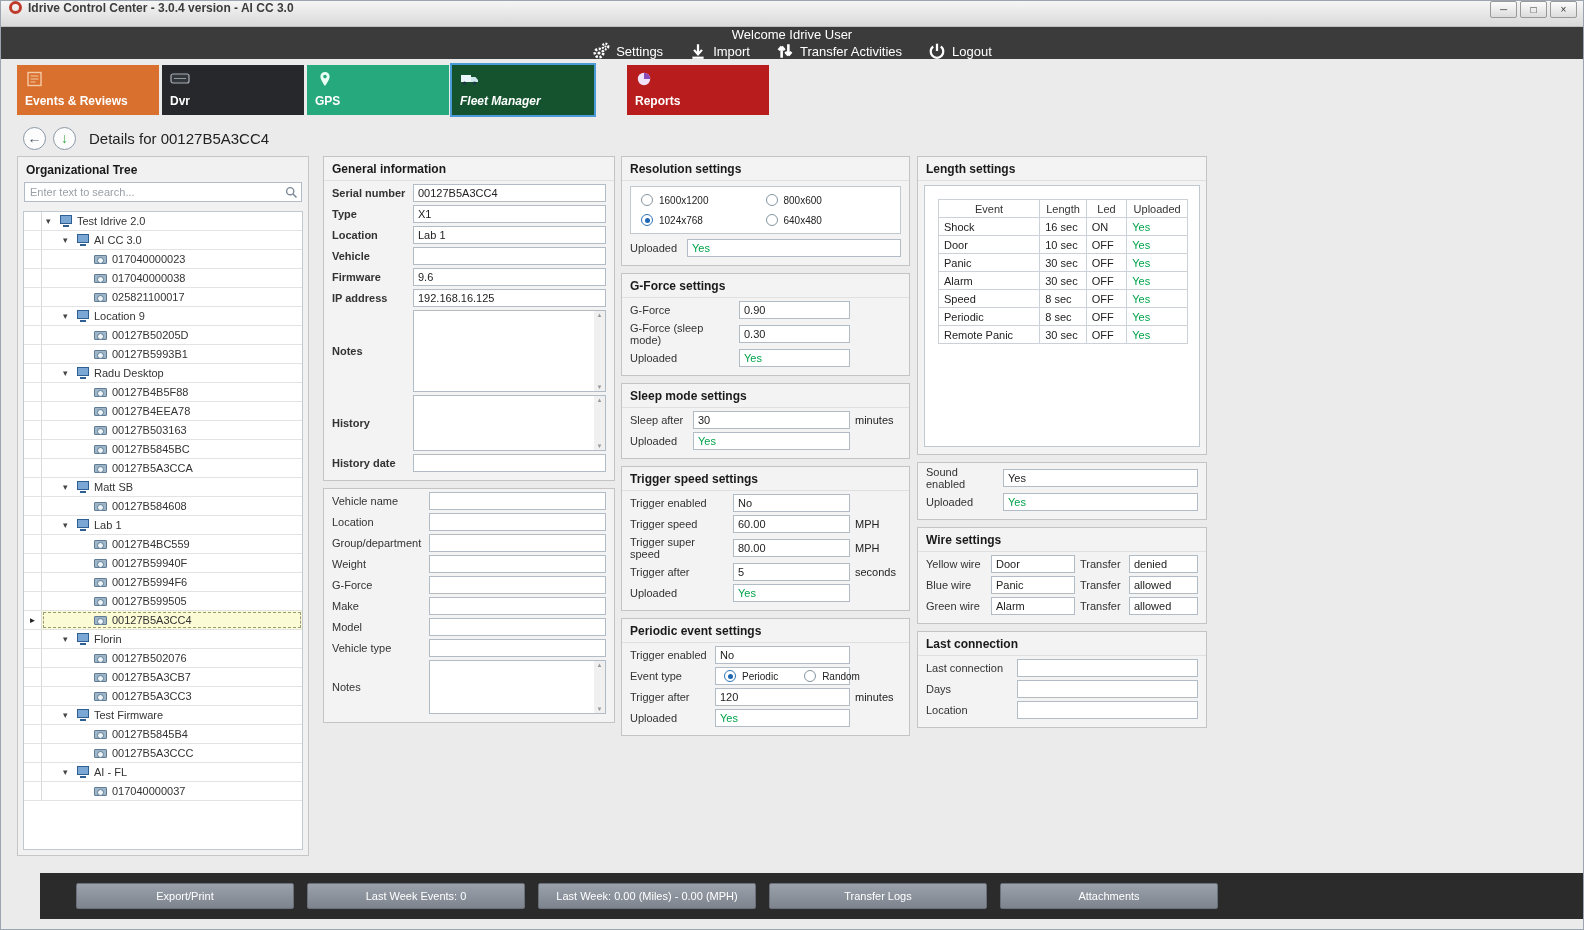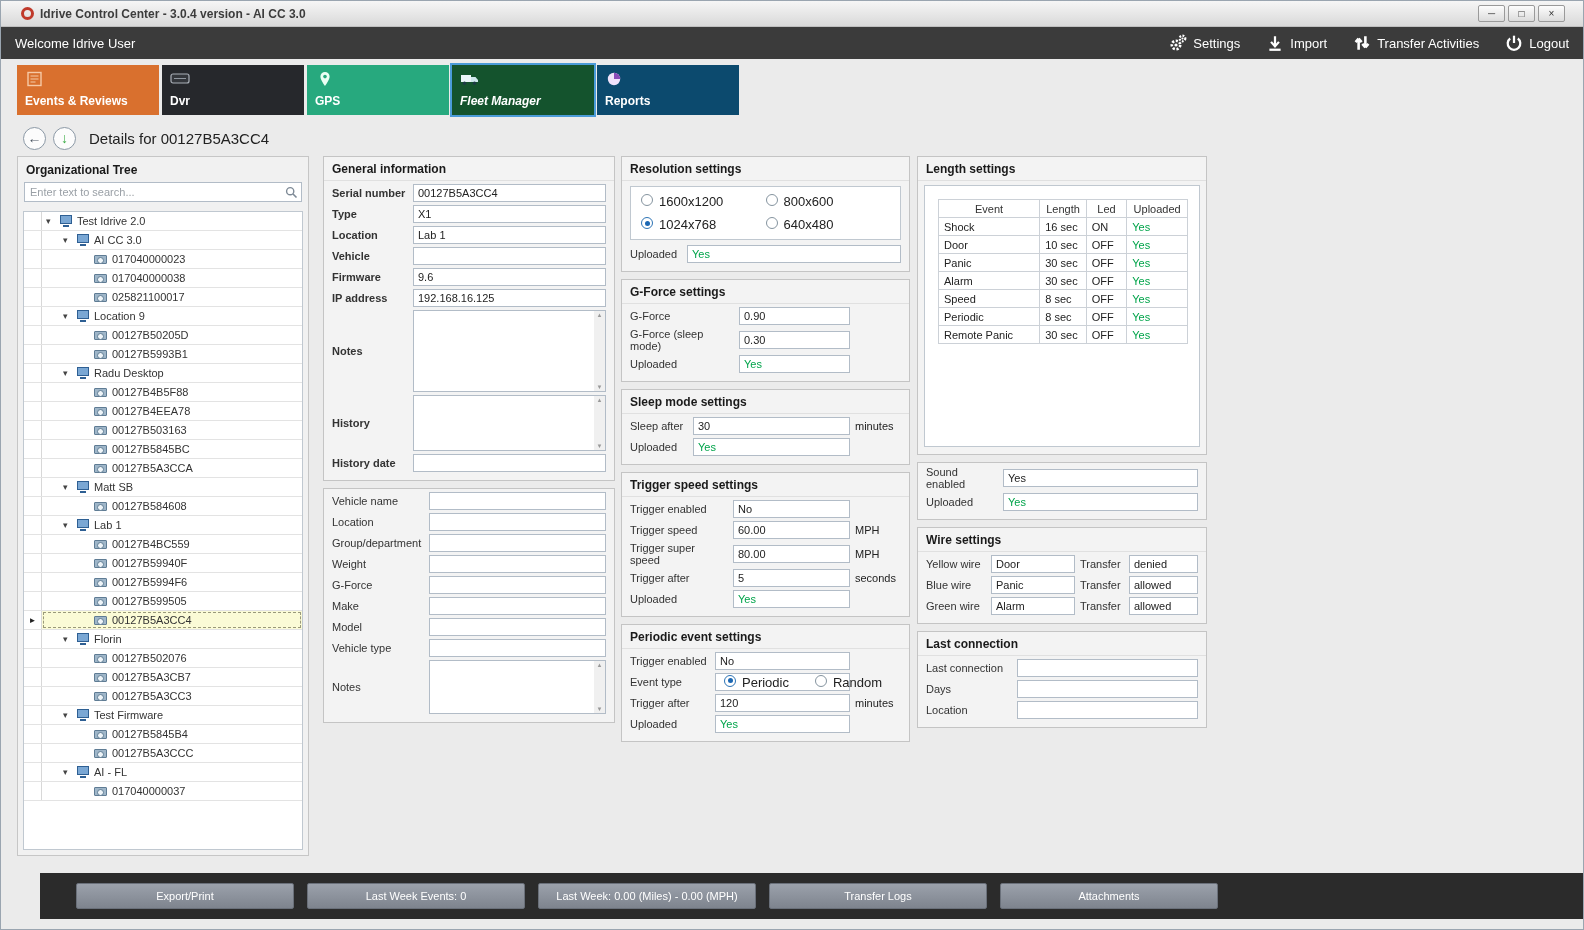--- a/index.html
+++ b/index.html
@@ -3,45 +3,45 @@
 <meta charset="utf-8">
 <style>
   * { box-sizing: border-box; }
   html,body { margin:0; padding:0; width:1584px; height:930px; overflow:hidden;
     font-family:"Liberation Sans", sans-serif; }
   .window { position:relative; width:1584px; height:930px; background:#ebebeb;
     border:1px solid #9aa5b0; overflow:hidden; }
 
   
   .titlebar { height:26px; background:linear-gradient(#f6f6f6,#d9d9d9);
-    border-bottom:1px solid #bfbfbf; display:flex; align-items:center; padding:0 18px; }
+    border-bottom:1px solid #bfbfbf; display:flex; align-items:flex-start; padding:0 6px; }
   .logo { width:13px; height:13px; border-radius:50%; border:3px solid #c03a2b;
     margin:0 6px 0 2px; flex-shrink:0; }
   .wtitle { font-size:12px; font-weight:bold; color:#3c3c3c; flex:1;
     white-space:nowrap; overflow:hidden; }
   .winbtns { display:flex; gap:3px; }
   .wbtn { width:27px; height:17px; border:1px solid #9a9a9a; border-radius:2px;
     background:linear-gradient(#fdfdfd,#dcdcdc); font-size:10px; line-height:15px;
     text-align:center; color:#333; cursor:default; }
 
   
   .welcomebar { height:32px; background:#3b3b3b; display:flex; align-items:center;
-    padding:0 14px; color:#fff; }
+    padding:0 14px; color:#fff;flex-direction:column; }
   .welcome { font-size:13px; flex:1; }
   .actions { display:flex; gap:26px; align-items:center; }
   .action { display:flex; align-items:center; gap:6px; font-size:13px; cursor:default; }
   .aicon { width:18px; height:18px; display:inline-flex; }
   .aicon svg { width:18px; height:18px; }
 
   
   .tabsrow { display:flex; gap:3px; padding:6px 0 6px 16px; background:#ebebeb; }
   .tile { width:142px; height:50px; position:relative; cursor:default; }
   .t-dashboard { background:#2f76ab; } .t-events { background:#d9702e; }
   .t-dvr { background:#26282c; } .t-gps { background:#27a97e; }
-  .t-fleet { background:#14532d;font-style:italic; } .t-reports { background:#0c4a6e; }
+  .t-fleet { background:#14532d;font-style:italic; } .t-reports { background:#b91c1c;margin-left:30px; }
   .tile.selected { box-shadow:0 0 0 2px #4b9bd8; }
   .ticon { position:absolute; left:8px; top:6px; width:20px; height:16px; }
   .ticon svg { width:20px; height:16px; }
   .tlab { position:absolute; left:8px; bottom:7px; color:#fff; font-size:12px; font-weight:bold; }
 
   
   .detailsbar { height:34px; display:flex; align-items:center; padding-left:22px; gap:7px;
     background:#ebebeb; }
   .circlebtn { width:23px; height:23px; border-radius:50%; border:1px solid #8b98a5;
     background:#fcfcfc; display:inline-flex; align-items:center; justify-content:center;
@@ -74,21 +74,21 @@
 
   
   .radio { width:12px; height:12px; border-radius:50%; border:1px solid #85949f;
     background:#fff; position:relative; flex-shrink:0; display:inline-block; }
   .radio.checked { border-color:#2e74b5; }
   .radio.checked::after { content:""; position:absolute; left:2.5px; top:2.5px;
     width:5px; height:5px; border-radius:50%; background:#1b67b3; }
   .radiobox { margin:5px 8px; background:#fff; border:1px solid #c0c8d0; padding:7px 10px;
     display:grid; grid-template-columns:1fr 1fr; grid-template-rows:1fr 1fr;
     grid-auto-flow:column; row-gap:8px; }
-  .ritem { display:flex; align-items:flex-start; gap:6px; font-size:13px; color:#222; }
+  .ritem { display:flex; align-items:flex-end; gap:6px; font-size:10px; color:#222; }
   .radioinline { flex:1; min-width:0; height:18px; border:1px solid #b2bcc7; background:#fff;
     display:flex; align-items:center; gap:26px; padding:0 8px; }
 
   
   .tree-panel { position:absolute; left:16px; top:155px; width:292px; height:700px;
     background:#f1f1f1; border:1px solid #c6c6c6; }
   .tree-panel h3 { margin:0; padding:6px 8px 3px; font-size:12px; font-weight:bold; color:#1a1a1a; }
   .searchwrap { position:relative; margin:2px 6px 4px; }
   .searchinp { width:100%; height:20px; border:1px solid #b2bcc7; background:#fff;
     font-family:inherit; font-size:11px; color:#555; padding:1px 20px 1px 5px; }

